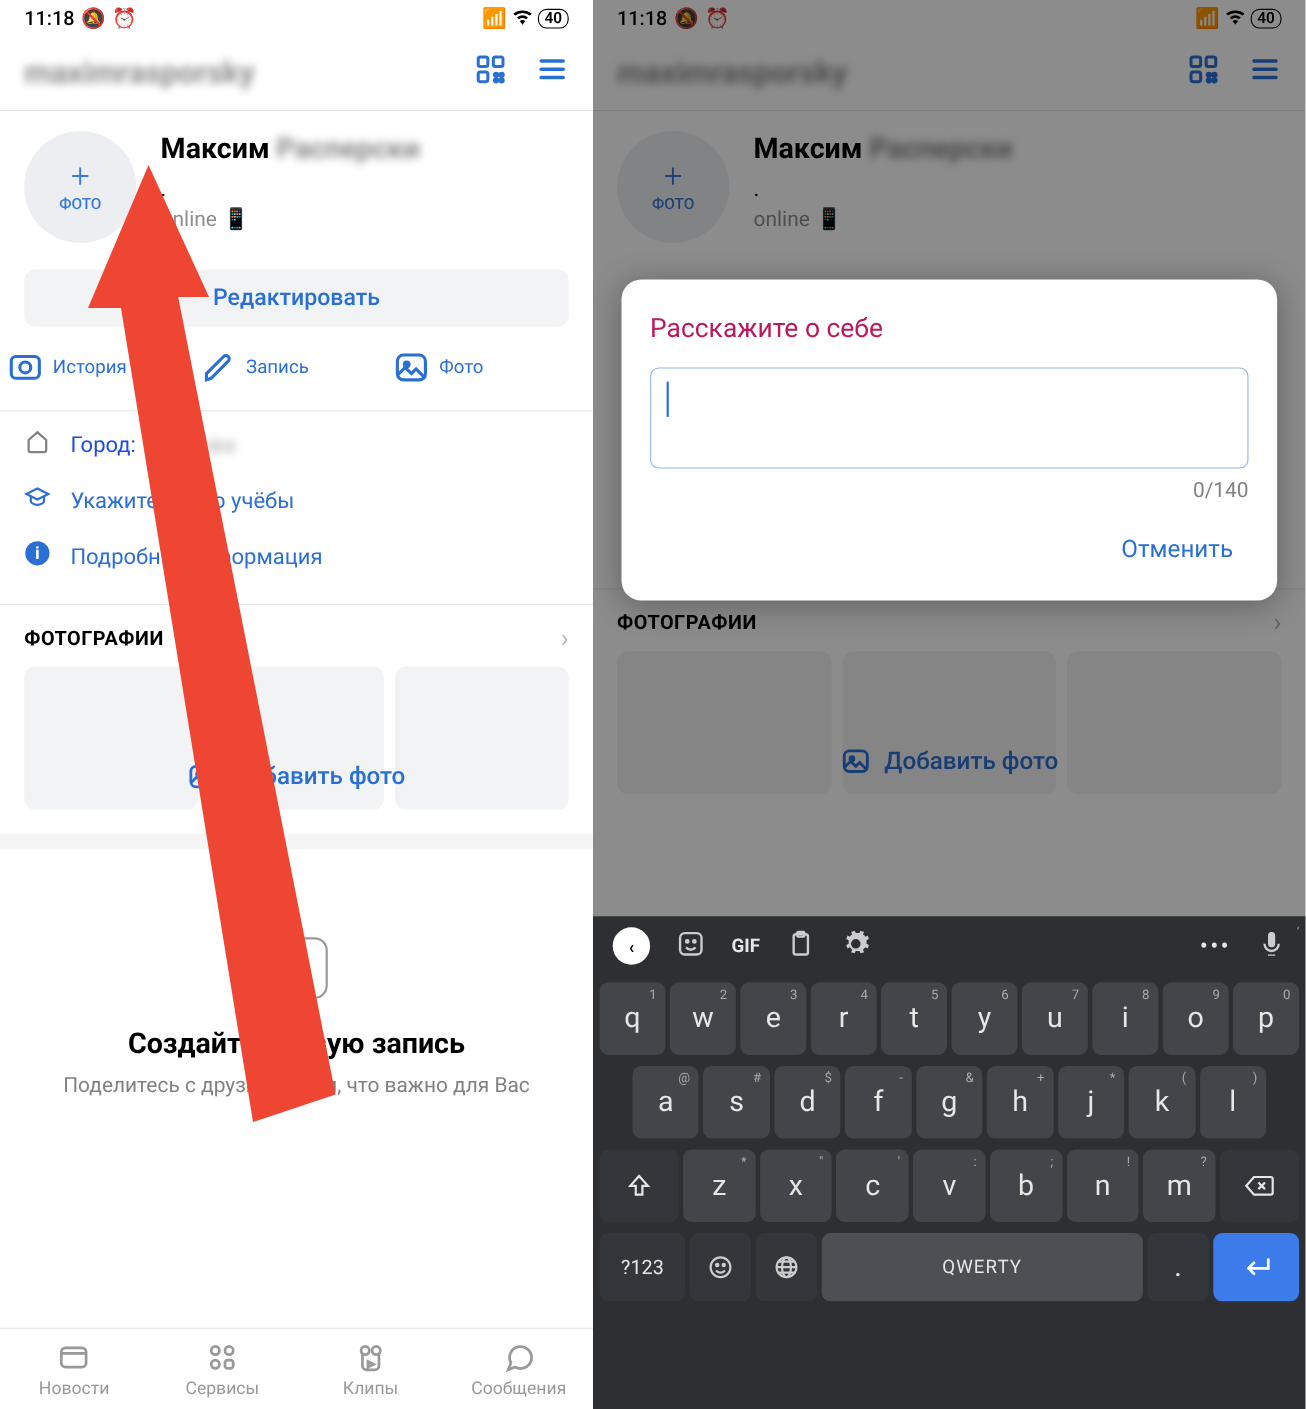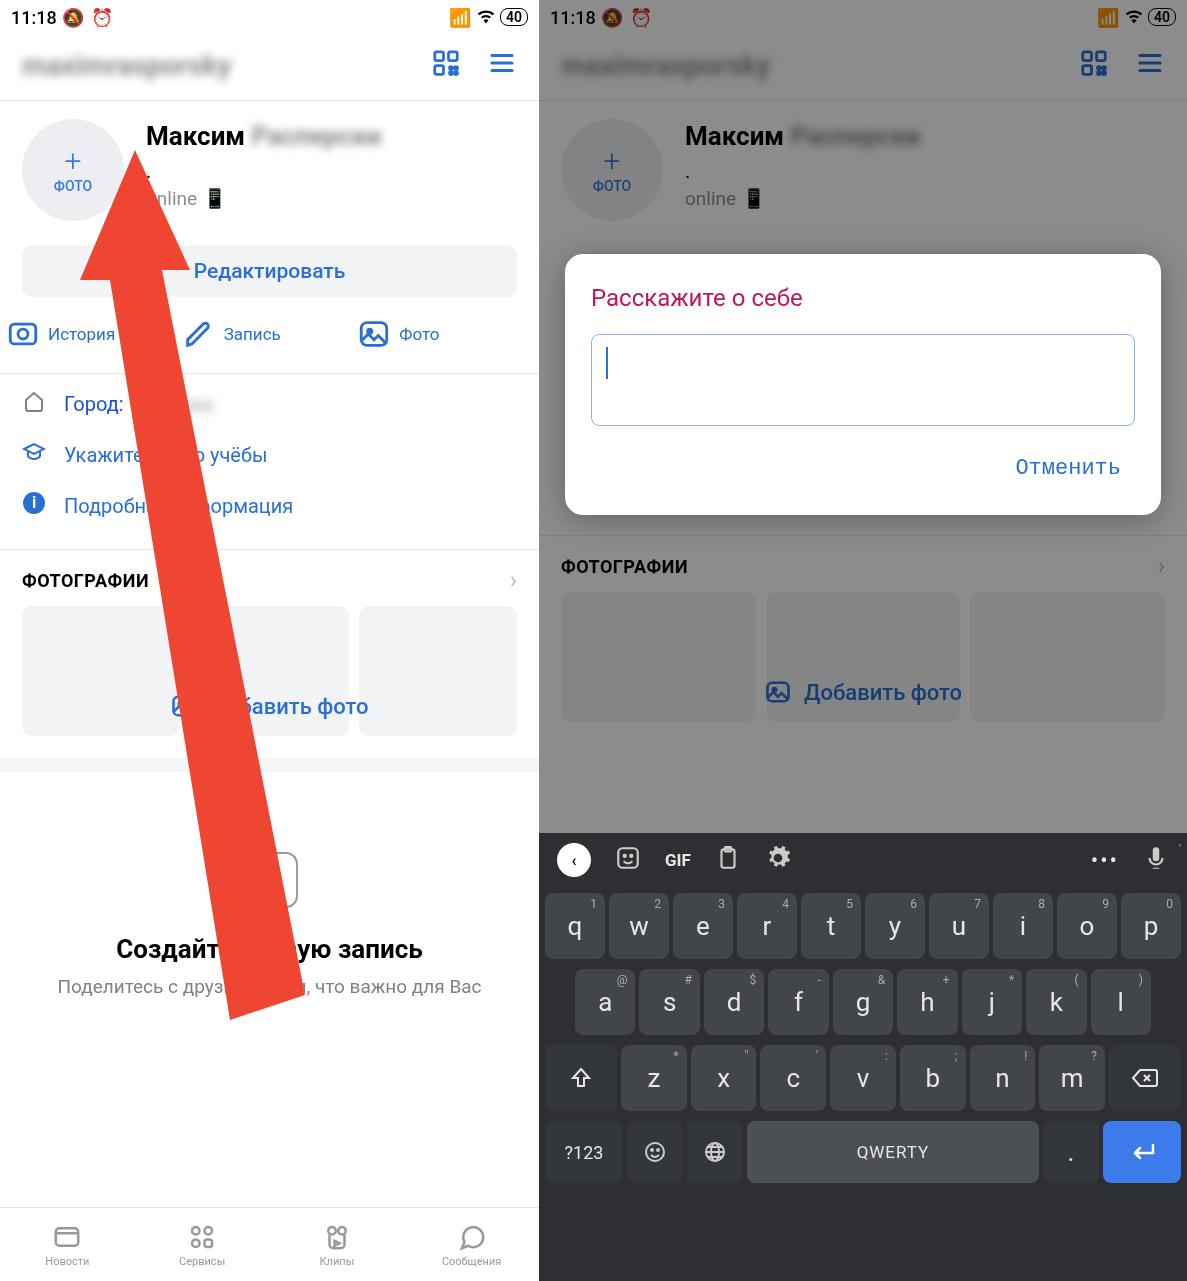--- a/index.html
+++ b/index.html
@@ -1,19 +1,19 @@
 <!DOCTYPE html>
 <html><head>
 <meta charset="utf-8">
 <style>
   * { box-sizing: border-box; margin: 0; padding: 0; }
   body { font-family: -apple-system, "Segoe UI", Roboto, sans-serif; background: #fff; width: 1187px; height: 1281px; display: flex; }
   .phone { width: 539px; height: 100%; position: relative; background: #fff; overflow: hidden; }
   .phone.right { width: 648px; }
-  .status-bar { height: 34px; display: flex; align-items: center; justify-content: space-between; padding: 0 11px; font-size: 18px; font-weight: 500; color: #000; text-align: right; }
+  .status-bar { height: 34px; display: flex; align-items: center; justify-content: space-between; padding: 0 22px; font-size: 18px; font-weight: 500; color: #000; text-align: right; }
   .status-left { display: flex; align-items: center; gap: 6px; }
   .status-right { display: flex; align-items: center; gap: 4px; }
   .batt { border: 1.5px solid #000; border-radius: 8px; padding: 0 5px; font-size: 14px; font-weight: 600; }
   .header { display: flex; align-items: center; justify-content: space-between; padding: 14px 22px 18px; }
   .header-name { font-size: 28px; font-weight: 700; color: #8c8c8c; filter: blur(4px); }
   .header-icons { display: flex; gap: 26px; }
   .icon-qr, .icon-burger { color: #2a6fd4; }
   .hr { height: 1px; background: #e7e7e7; }
   .profile-row { display: flex; padding: 18px 22px 14px; gap: 22px; align-items: flex-start; }
   .avatar { width: 102px; height: 102px; border-radius: 50%; background: #eceef2; display: flex; flex-direction: column; align-items: center; justify-content: center; }
@@ -39,31 +39,31 @@
   .chev { color: #b8b8b8; font-size: 24px; }
   .photo-bar { padding: 0 22px 22px; display: flex; gap: 10px; }
   .photo-tile { flex: 1; height: 130px; background: #f2f3f5; border-radius: 10px; position: relative; }
   .photo-add { position: absolute; left: 0; right: 0; bottom: 38px; display: flex; justify-content: center; align-items: center; gap: 12px; color: #2a6fd4; font-size: 22px; font-weight: 500; }
   .gap { height: 14px; background: #f5f5f5; }
   .compose { padding: 80px 22px 20px; text-align: center; }
   .compose-icon { width: 56px; height: 56px; margin: 0 auto 26px; border: 2.5px solid #9a9a9a; border-radius: 12px; display: flex; align-items: center; justify-content: center; }
   .compose-title { font-size: 26px; font-weight: 700; margin-bottom: 10px; }
   .compose-sub { font-size: 19px; color: #818181; line-height: 1.4; }
   .tabbar { position: absolute; bottom: 0; left: 0; right: 0; height: 74px; display: flex; border-top: 1px solid #e7e7e7; background: #fff; }
-  .tab { flex: 1; display: flex; flex-direction: column; align-items: center; justify-content: center; gap: 3px; color: #999; font-size: 11px; }
+  .tab { flex: 1; display: flex; flex-direction: column; align-items: center; justify-content: center; gap: 3px; color: #999; font-size: 16px; }
   .tab.active { color: #2a6fd4; }
   
   .overlay { position: absolute; inset: 0; background: rgba(0,0,0,0.45); }
   .right .status-bar, .right .header, .right .profile-row, .right .info-item, .right .section-head, .right .photo-bar { filter: none; }
   .dialog { position: absolute; top: 254px; left: 26px; right: 26px; background: #fff; border-radius: 18px; padding: 30px 26px 24px; box-shadow: 0 4px 30px rgba(0,0,0,.3); }
   .dialog-title { font-size: 24px; color: #be185d; margin-bottom: 22px; }
   .dialog-input { width: 100%; height: 92px; border: 1.5px solid #8fb5e3; border-radius: 8px; padding: 12px 14px; font-size: 20px; }
   .cursor { width: 2px; height: 32px; background: #2a6fd4; }
   .char-count { text-align: right; color: #818181; font-size: 19px; margin-top: 8px; }
-  .dialog-btns { display: flex; justify-content: flex-end; gap: 10px; margin-top: 20px; align-items: center; font-family: Liberation Mono, monospace; }
+  .dialog-btns { display: flex; justify-content: flex-end; gap: 10px; margin-top: 20px; align-items: center; }
   .dlg-btn { color: #2a6fd4; font-size: 22px; padding: 10px 14px; }
   .dlg-btn.save { border: 4px solid #ef4634; border-radius: 6px; padding: 10px 16px; }
   
   .kbd { position: absolute; bottom: 0; left: 0; right: 0; height: 448px; background: #2d2f33; color: #e6e6e6; }
   .kbd-top { height: 54px; display: flex; align-items: center; justify-content: space-between; padding: 0 18px; }
   .kbd-top .grp { display: flex; gap: 24px; align-items: center; }
   .kbd-round { width: 34px; height: 34px; border-radius: 50%; background: #fff; color: #000; display: flex; align-items: center; justify-content: center; font-weight: 700; }
   .kbd-rows { padding: 6px 6px 0; }
   .krow { display: flex; gap: 4px; margin-bottom: 10px; }
   .key { flex: 1; height: 66px; background: #42454a; border-radius: 8px; display: flex; align-items: center; justify-content: center; font-size: 26px; position: relative; }
@@ -334,20 +334,21 @@
     </div>
   </div>
 
   <div class="overlay"></div>
 
   <div class="dialog">
     <div class="dialog-title">Расскажите о себе</div>
     <div class="dialog-input">
       <div class="cursor"></div>
     </div>
+    <div class="char-count">0/140</div>
     <div class="dialog-btns">
       <div class="dlg-btn">Отменить</div>
     </div>
   </div>
 
   <div class="kbd">
     <div class="kbd-top">
       <div class="grp">
         <div class="kbd-round">‹</div>
         <span><svg width="26" height="26" viewBox="0 0 24 24" fill="none" stroke="#ccc" stroke-width="2">

